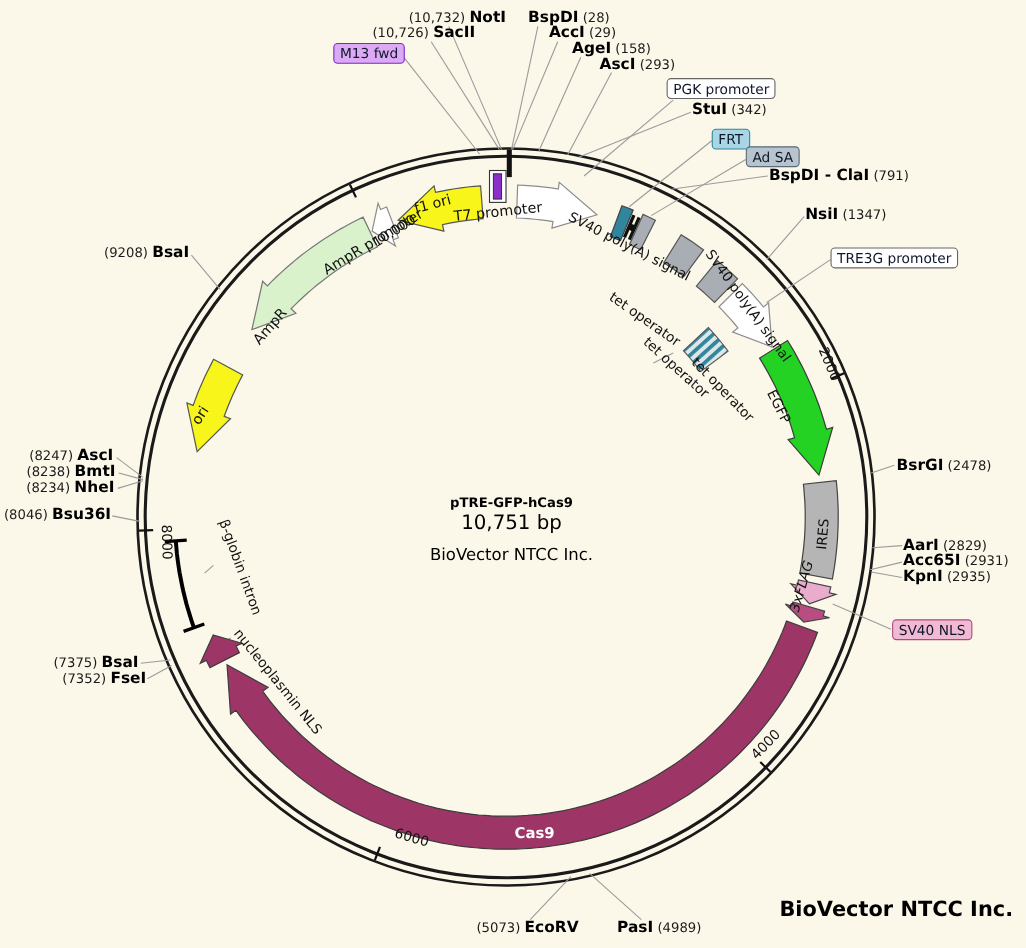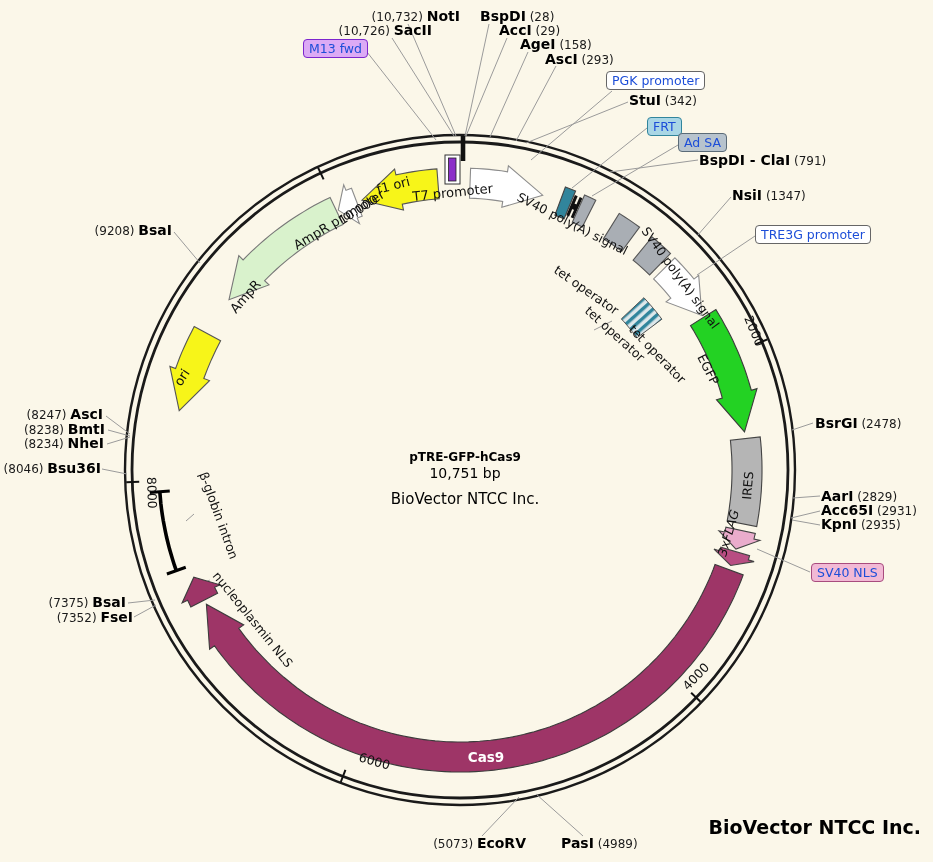--- a/index.html
+++ b/index.html
@@ -1,25 +1,25 @@
 <!DOCTYPE html>
 <html><head>
 <meta charset="utf-8">
 <style>
   html,body{margin:0;padding:0;}
   .canvas{position:relative;width:933px;height:862px;background:#fbf7e9;overflow:hidden;
           font-family:"DejaVu Sans","Liberation Sans",sans-serif;}
   svg{position:absolute;left:0;top:0;}
   .site{position:absolute;white-space:nowrap;font-size:12px;color:#1a1a1a;}
   .site .enz{font-size:14px;font-weight:bold;color:#000;}
-  .boxed{position:absolute;white-space:nowrap;font-size:12.5px;color:#1d4ed8;
+  .boxed{position:absolute;white-space:nowrap;font-size:12.5px;color:#0f172a;
          padding:0 5px;line-height:17px;border:1.4px solid #555;border-radius:4px;}
   .center-title{position:absolute;left:340px;top:450px;width:250px;text-align:center;color:#000;}
   .center-title .t1{font-size:12px;font-weight:bold;}
-  .center-title .t2{font-size:14px;margin-top:1px;}
+  .center-title .t2{font-size:18px;margin-top:1px;}
   .center-title .t3{font-size:15px;margin-top:9px;}
   .watermark{position:absolute;right:12px;top:816px;font-size:19px;font-weight:bold;color:#000;}
 </style>
 </head>
 <body>
 
 <div class="canvas">
   <svg id="map-svg" width="933" height="862" viewBox="0 0 933 862">
       <defs>
         <pattern id="tetHatch" patternUnits="userSpaceOnUse" width="7" height="7" patternTransform="rotate(48)">

